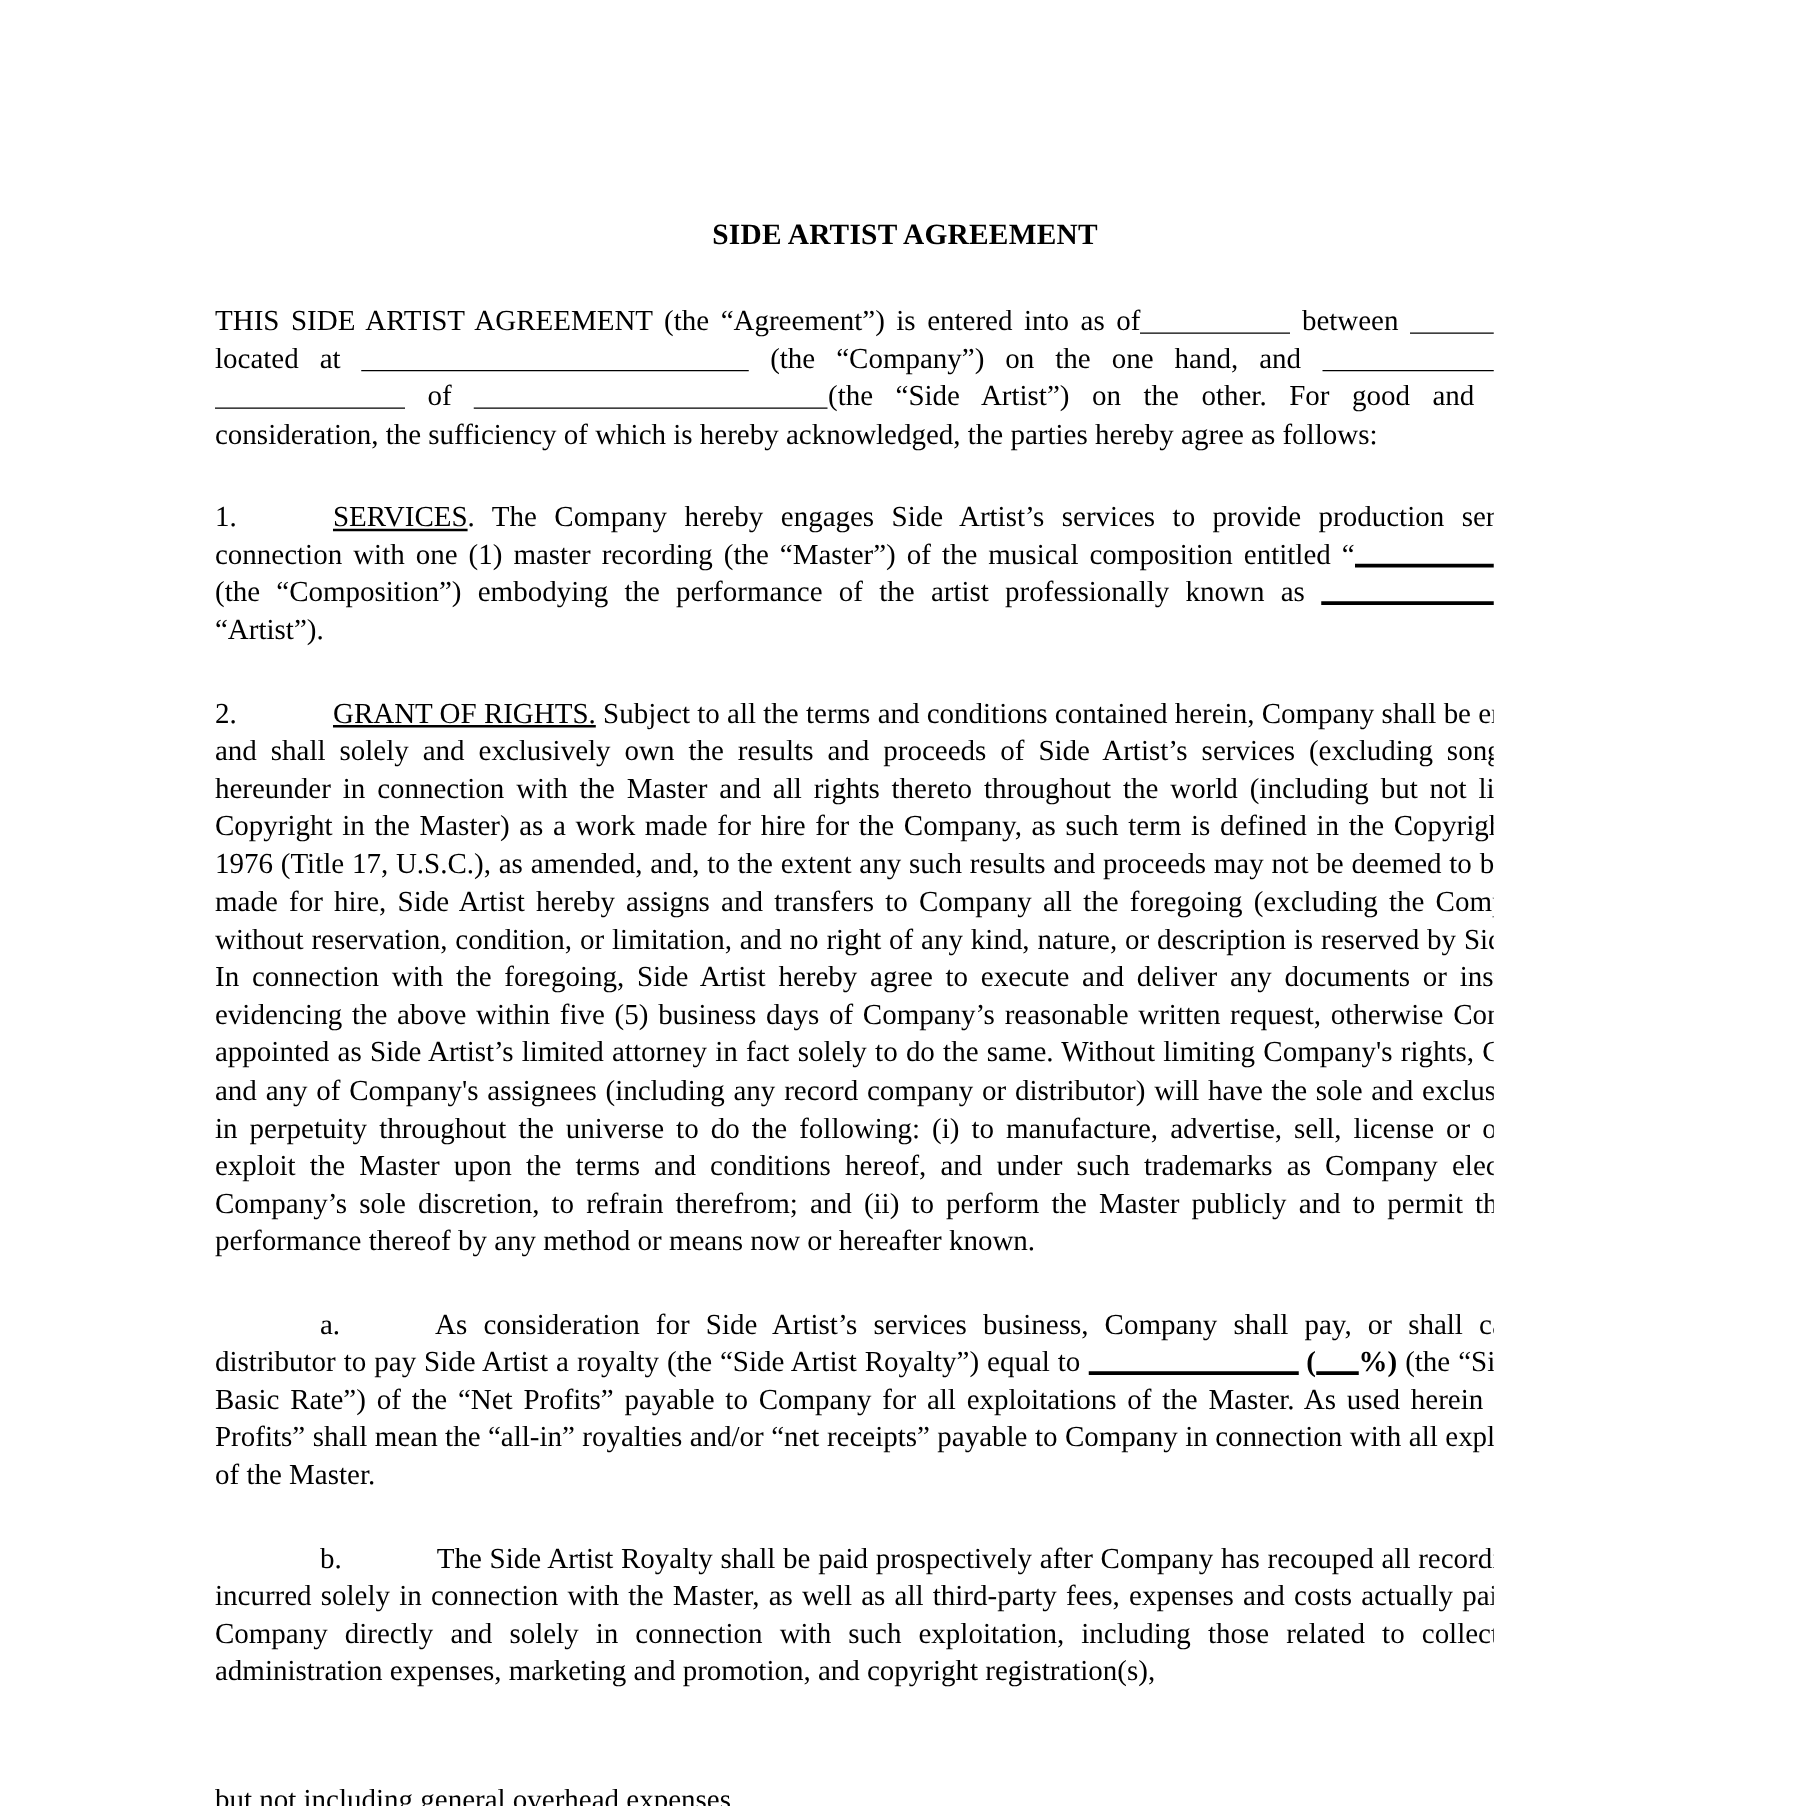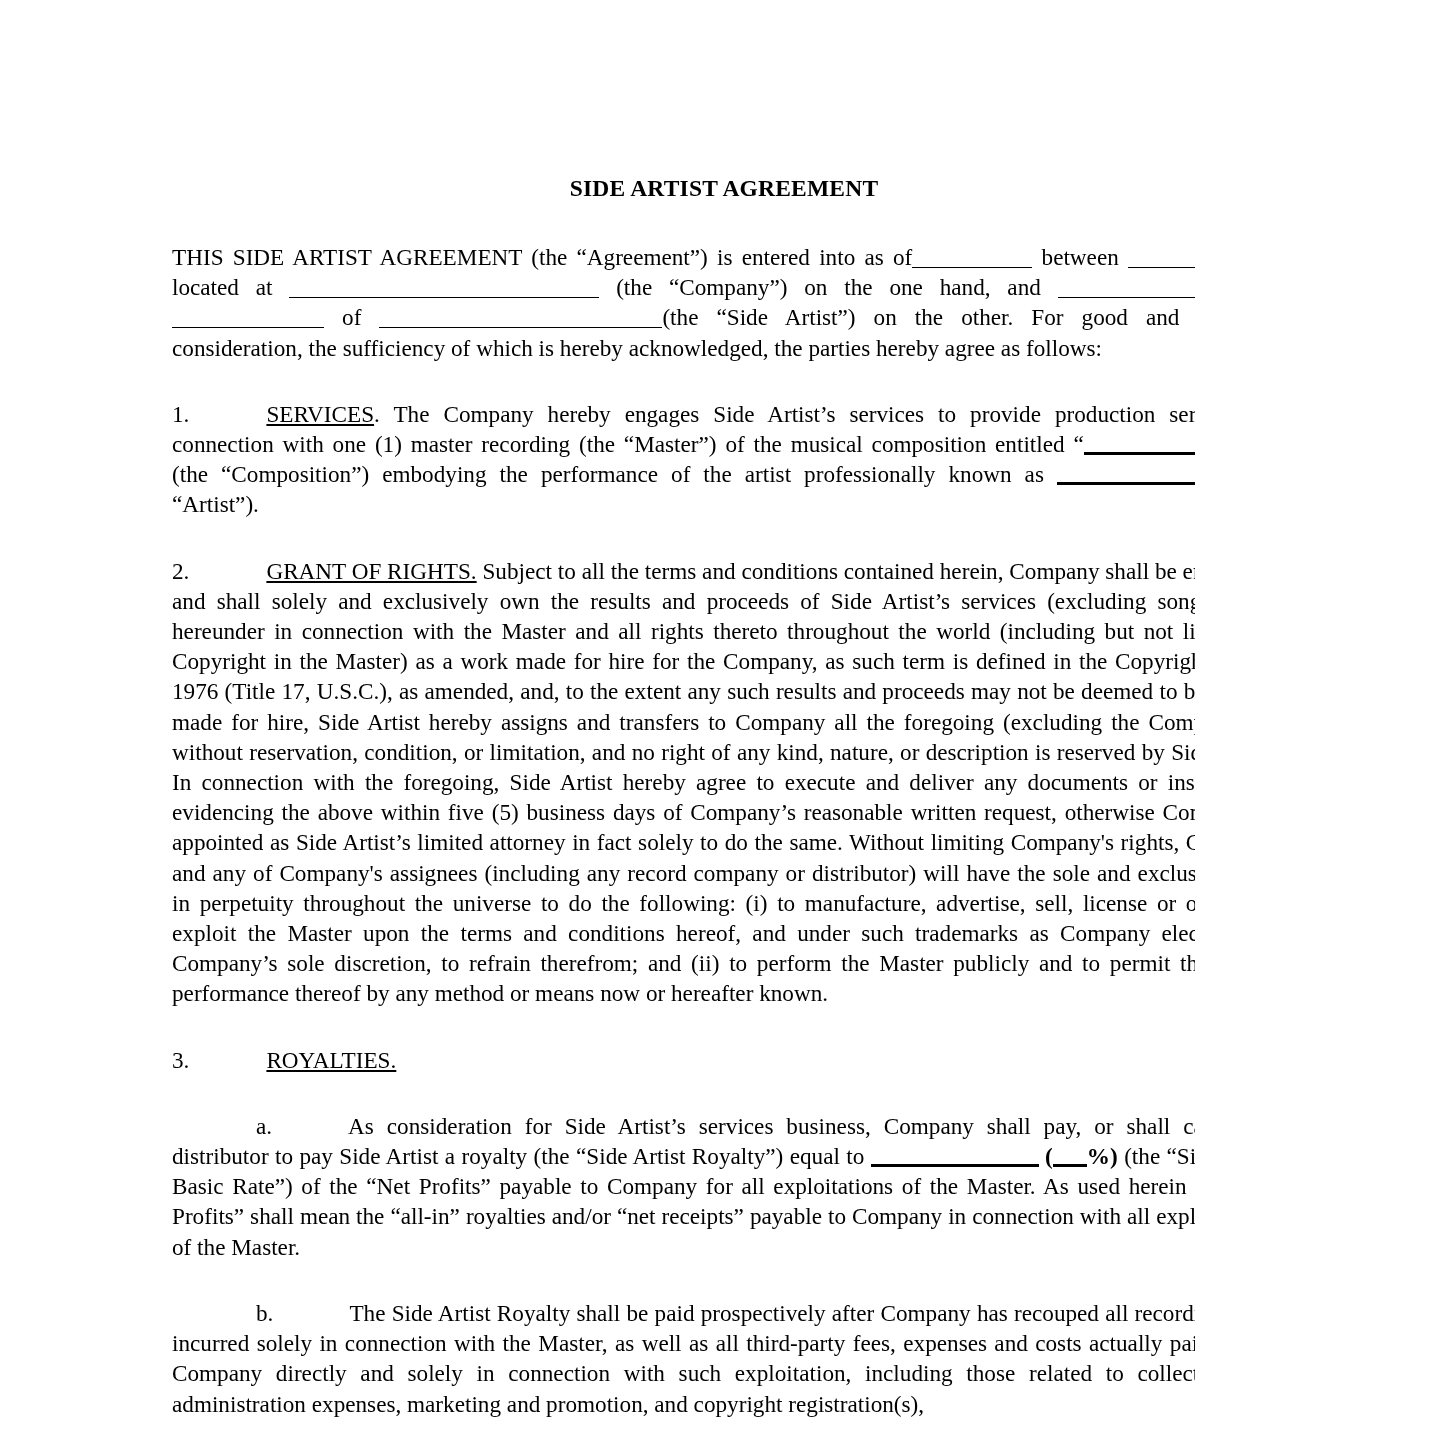--- a/index.html
+++ b/index.html
@@ -100,23 +100,23 @@
 
     <p class="para para-intro"><span>THIS SIDE ARTIST AGREEMENT (the “Agreement”) is entered into as of</span><span class="blank bl-date"></span> <span>between</span> <span class="blank bl-name"></span> <span>located at</span> <span class="blank bl-addr"></span> <span>(the “Company”) on the one hand, and</span> <span class="blank bl-pka1"></span><span>p/k/a</span> <span class="blank bl-pka2"></span> <span>of</span> <span class="blank bl-pka3"></span><span>(the “Side Artist”) on the other.</span>
       <span>For good and valuable consideration, the sufficiency of which is hereby acknowledged, the parties hereby agree as follows:</span></p>
 
     <p class="para para-gap"><span>1.</span><span class="tab-lg"></span><span class="u">SERVICES</span><span>.</span>
       <span>The Company hereby engages Side Artist’s services to provide production services in connection with one (1) master recording (the “Master”) of the musical composition entitled “</span><span class="blank bold bl-comp"></span><span>” (the “Composition”) embodying the performance of the artist professionally known as</span> <span class="blank bold bl-artist"></span> <span>(the “Artist”).</span></p>
 
     <p class="para para-gap"><span>2.</span><span class="tab-lg"></span><span class="u">GRANT OF RIGHTS.</span>
       <span>Subject to all the terms and conditions contained herein, Company shall be entitled to and shall solely and exclusively own the results and proceeds of Side Artist’s services (excluding songwriting) hereunder in connection with the Master and all rights thereto throughout the world (including but not limited to Copyright in the Master) as a work made for hire for the Company, as such term is defined in the Copyright Act of 1976 (Title 17, U.S.C.), as amended, and, to the extent any such results and proceeds may not be deemed to be a work made for hire, Side Artist hereby assigns and transfers to Company all the foregoing (excluding the Composition) without reservation, condition, or limitation, and no right of any kind, nature, or description is reserved by Side Artist. In connection with the foregoing, Side Artist hereby agree to execute and deliver any documents or instruments evidencing the above within five (5) business days of Company’s reasonable written request, otherwise Company is appointed as Side Artist’s limited attorney in fact solely to do the same. Without limiting Company's rights, Company and any of Company's assignees (including any record company or distributor) will have the sole and exclusive right in perpetuity throughout the universe to do the following: (i) to manufacture, advertise, sell, license or otherwise exploit the Master upon the terms and conditions hereof, and under such trademarks as Company elect, or, in Company’s sole discretion, to refrain therefrom; and (ii) to perform the Master publicly and to permit the public performance thereof by any method or means now or hereafter known.</span></p>
 
-    <p class="para para-gap"><span>3.</span><span class="tab-lg"></span><span class="u">ROYALTIES.</span></p>
 
     <p class="para para-gap"><span class="indent-first"></span><span>a.</span><span class="tab-sm"></span><span>As consideration for Side Artist’s services business, Company shall pay, or shall cause the distributor to pay Side Artist a royalty (the “Side Artist Royalty”) equal to</span>
       <span class="blank bold bl-roy"></span> <span class="b">(</span><span class="blank bold bl-pct"></span><span class="b">%)</span>
       <span>(the “Side Artist Basic Rate”) of the “Net Profits” payable to Company for all exploitations of the Master. As used herein the “Net Profits” shall mean the “all-in” royalties and/or “net receipts” payable to Company in connection with all exploitations of the Master.</span></p>
 
     <p class="para para-gap"><span class="indent-first"></span><span>b.</span><span class="tab-sm"></span><span>The Side Artist Royalty shall be paid prospectively after Company has recouped all recording costs incurred solely in connection with the Master, as well as all third-party fees, expenses and costs actually paid by the Company directly and solely in connection with such exploitation, including those related to collection and administration expenses, marketing and promotion, and copyright registration(s),</span></p>
 
   </div>
 
+  <div class="clip-line"><span>but not including general overhead expenses.</span></div>
 </div>
 
 </body></html>

